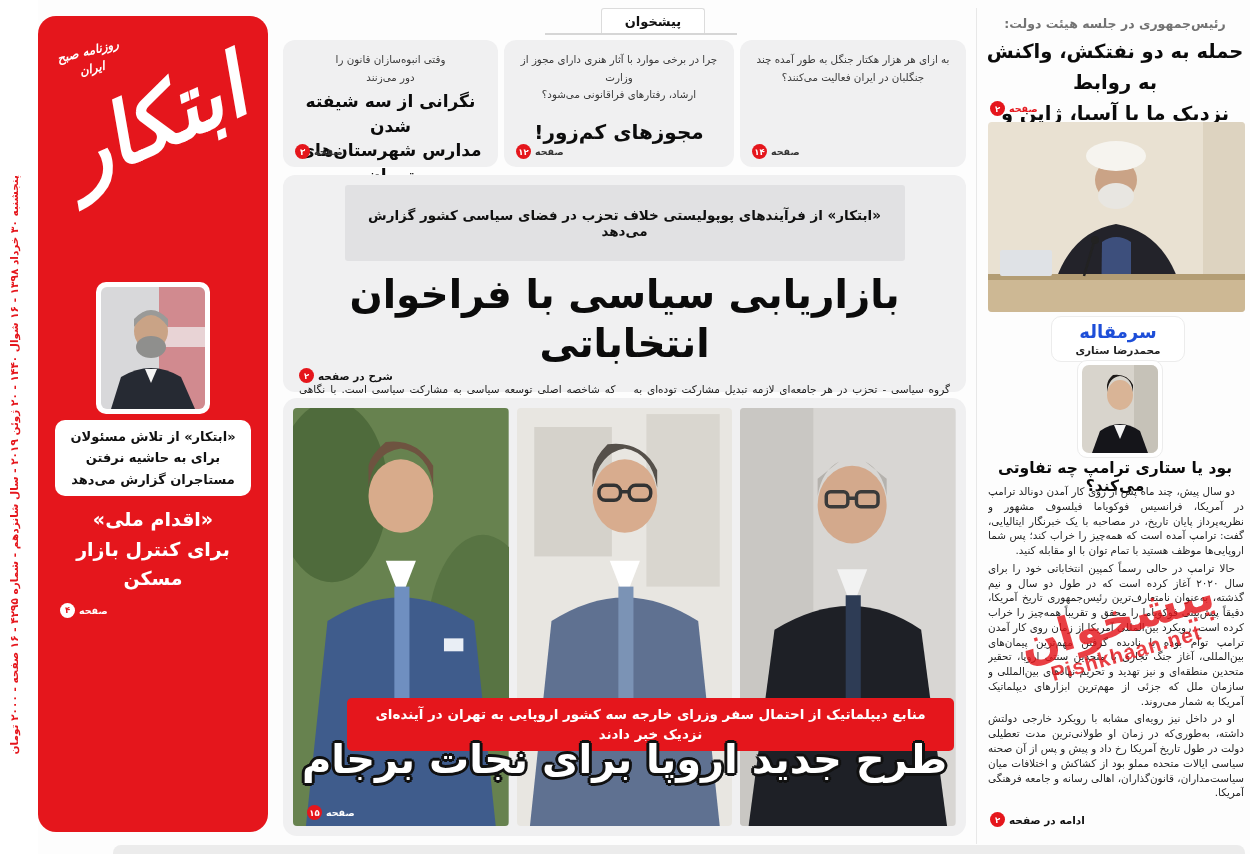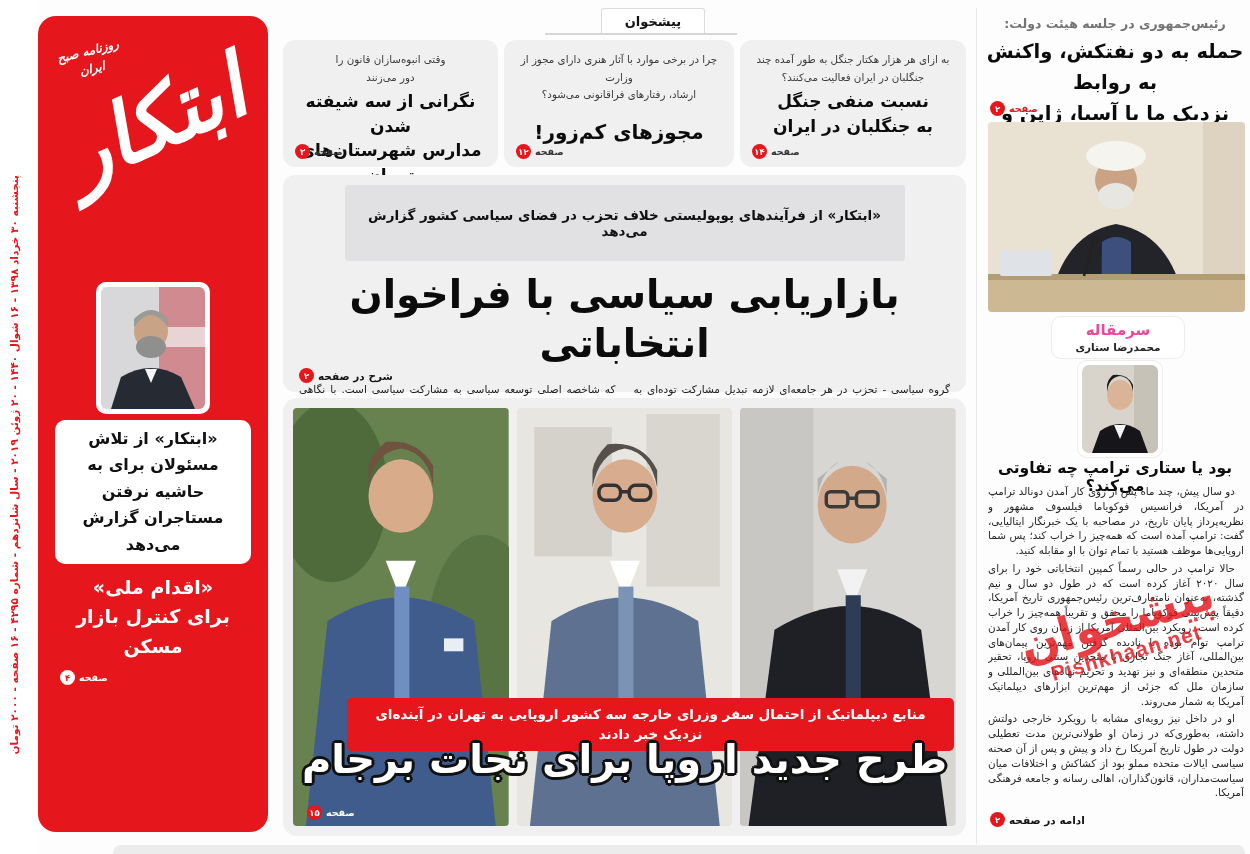--- a/index.html
+++ b/index.html
@@ -37,21 +37,21 @@
   .m-item{position:absolute;left:0;width:230px;}
   #m-item-1{top:266px;}
   #m-item-2{top:558px;}
   .photo-frame{
     margin:0 auto;background:#fff;border-radius:10px;padding:5px;
     width:104px;box-sizing:content-box;
   }
   .photo-frame svg{display:block;border-radius:6px;}
   .m-caption{
     width:180px;margin:6px auto 0;background:#fff;color:#111;
-    border-radius:10px;font-size:16px;font-weight:bold;
+    border-radius:10px;font-size:13px;font-weight:bold;
     padding:6px 8px;text-align:center;line-height:1.65;
   }
   .m-headline{
     margin-top:9px;font-size:19px;font-weight:bold;text-align:center;
     line-height:1.55;color:#fff;padding:0 8px;
   }
   .page-row{display:flex;align-items:center;gap:4px;font-size:9.5px;font-weight:bold;}
   .m-page{margin:9px 0 0 22px;justify-content:flex-end;color:#fff;}
   .badge{
     width:15px;height:15px;border-radius:50%;flex:0 0 15px;
@@ -129,21 +129,21 @@
     font-weight:bold;line-height:1.6;color:#0b0b0b;
   }
   #r-page{left:990px;top:101px;color:#e5161c;}
   #r-photo{left:988px;top:122px;width:257px;height:190px;border-radius:4px;overflow:hidden;}
   #r-photo svg{display:block;}
 
   #ed-tab{
     left:1051px;top:316px;width:128px;background:#fff;border:1px solid #ececec;
     border-radius:10px;text-align:center;padding:4px 2px 5px;
   }
-  #ed-tab-label{font-size:15px;font-weight:bold;color:#ec4899;}
+  #ed-tab-label{font-size:18px;font-weight:bold;color:#1d4ed8;}
   #ed-author{font-size:10.5px;font-weight:bold;color:#222;margin-top:2px;}
   #ed-photo-card{
     left:1077px;top:360px;width:76px;background:#fff;border:1px solid #ececec;
     border-radius:10px;padding:4px;
   }
   #ed-photo-card svg{display:block;border-radius:7px;}
   #ed-title{left:985px;top:459px;width:260px;text-align:center;font-size:15.5px;font-weight:bold;color:#0b0b0b;}
   #ed-body{
     left:988px;top:484px;width:256px;height:324px;overflow:hidden;
     font-size:10.4px;line-height:1.42;text-align:justify;color:#1f1f1f;
@@ -194,22 +194,20 @@
   </div>
 
 </div>
 
 <div class="abs" id="pishkhan-tab">پیشخوان</div>
 <div class="abs" id="pishkhan-underline"></div>
 
 <div class="abs top-box" id="box-forest">
   <div class="tb-kicker pre">به ازای هر هزار هکتار جنگل به طور آمده چند
 جنگلبان در ایران فعالیت می‌کنند؟</div>
-  <div class="tb-headline pre">نسبت منفی جنگل
-به جنگلبان در ایران</div>
   <div class="page-row tb-page">
     <span>صفحه</span>
     <span class="badge badge-red">۱۴</span>
   </div>
 </div>
 
 <div class="abs top-box" id="box-permits">
   <div class="tb-kicker pre">چرا در برخی موارد با آثار هنری دارای مجوز از وزارت
 ارشاد، رفتارهای فراقانونی می‌شود؟</div>
   <div class="tb-headline big">مجوزهای کم‌زور!</div>

